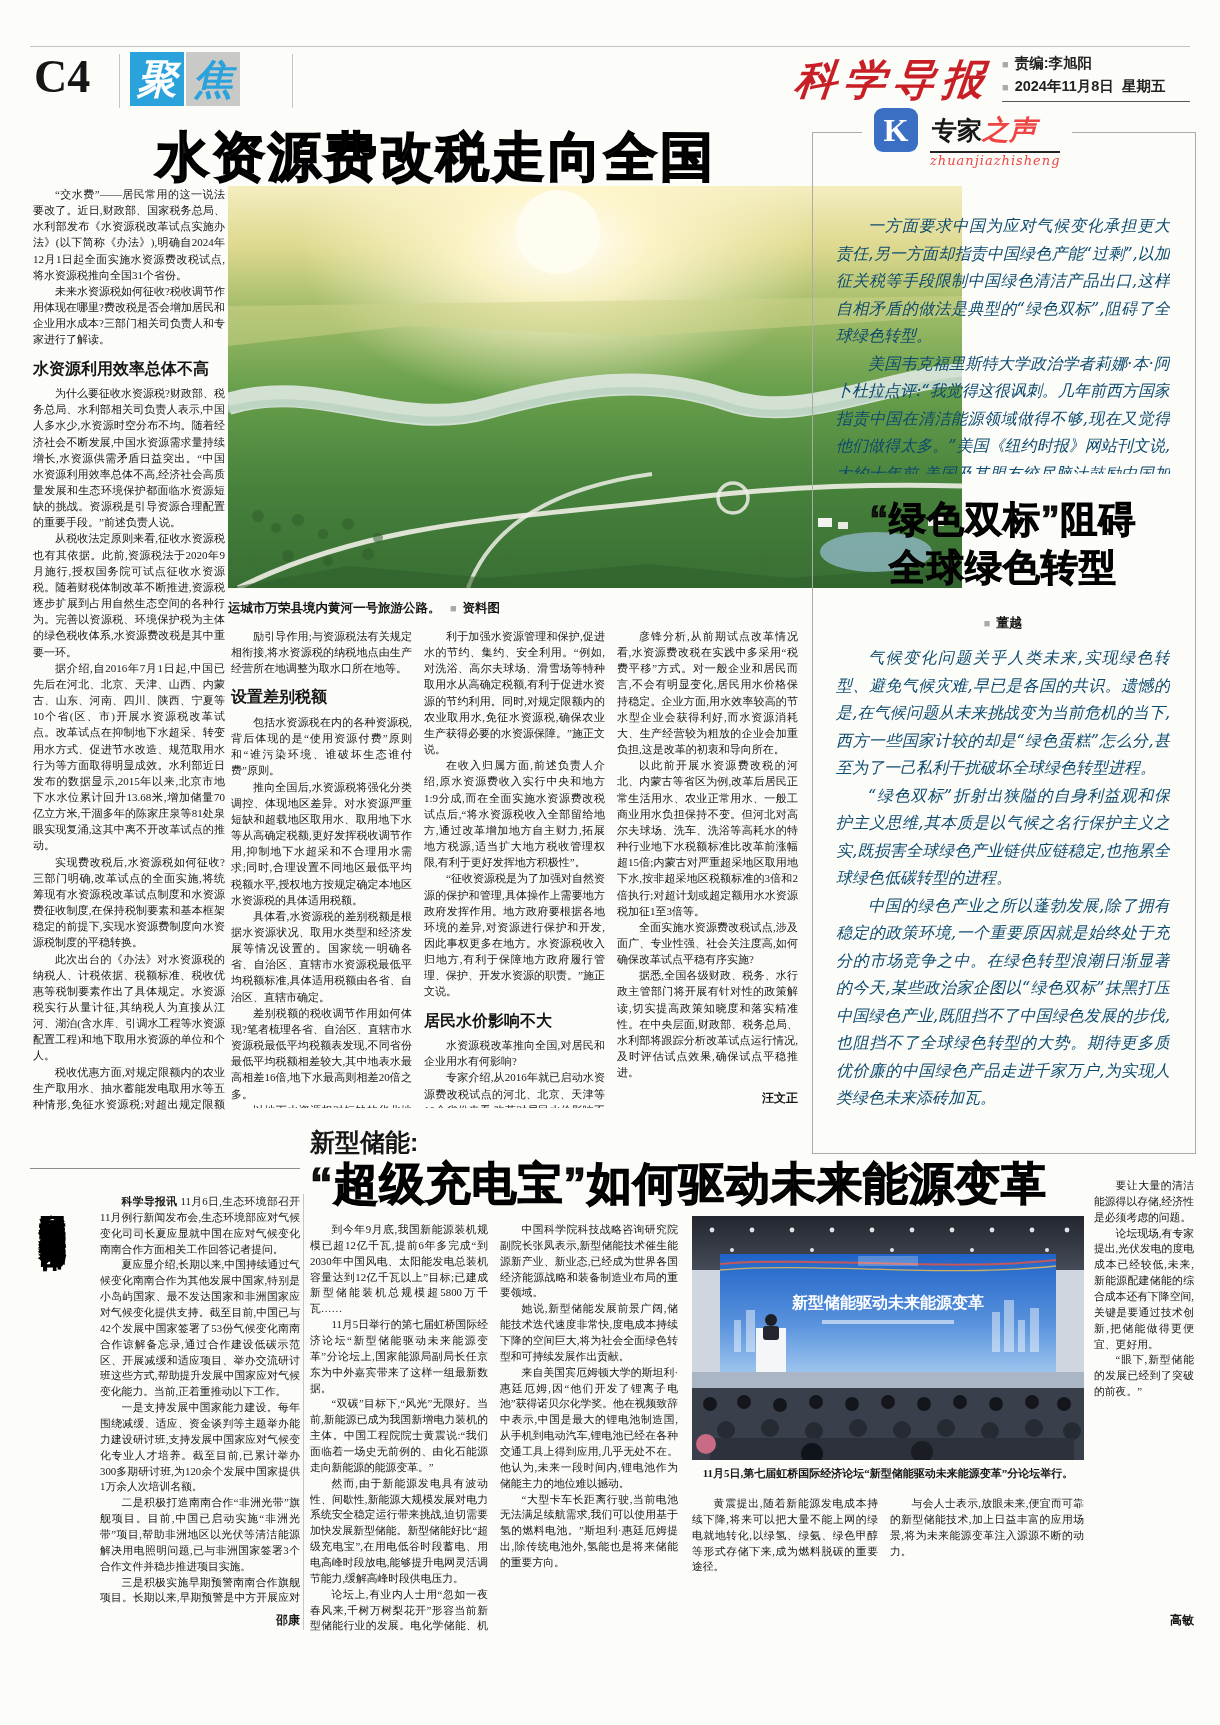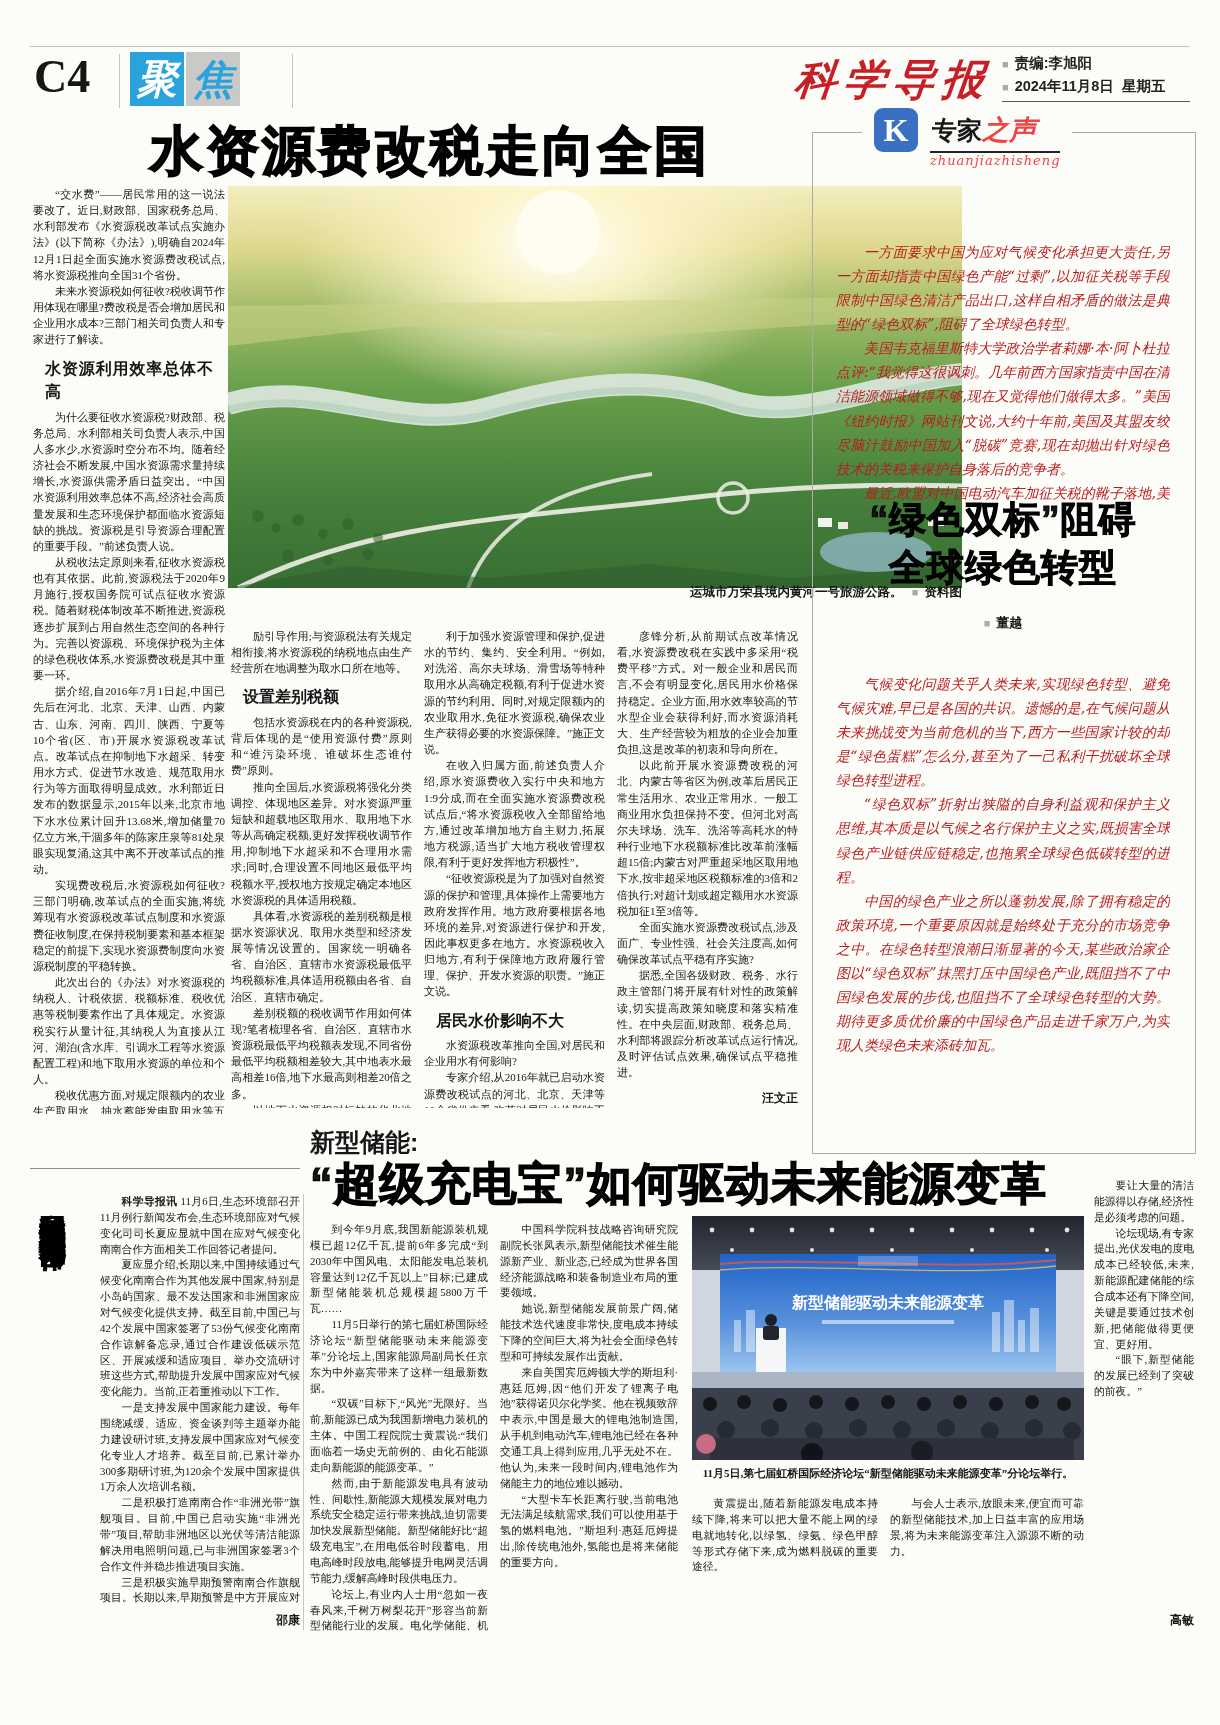--- a/index.html
+++ b/index.html
@@ -26,32 +26,32 @@
   .storage-headline{font-family:"Liberation Sans",sans-serif;font-weight:900;font-size:45px;
                  letter-spacing:1px;-webkit-text-stroke:1.2px #000;white-space:nowrap;}
   .kicker{font-family:"Liberation Sans",sans-serif;font-weight:700;font-size:25px;}
   .vert-headline{writing-mode:vertical-rl;text-orientation:upright;font-family:"Liberation Sans",sans-serif;
                  font-weight:900;font-size:26px;letter-spacing:2px;-webkit-text-stroke:0.8px #000;}
 
   
   .textcol{text-align:justify;font-size:11px;line-height:1.47;overflow:hidden;}
   .textcol p{margin:0;text-indent:2em;}
   .subhead{font-family:"Liberation Sans",sans-serif;font-weight:bold;font-size:16px;
-           margin:9px 12px 5px;text-indent:0;}
+           margin:9px 0 5px;text-indent:0;}
   .author{font-weight:bold;text-align:right;font-size:12px;}
   .smallcol{font-size:10.8px;}
 
   
   .caption{font-size:12.5px;font-weight:bold;}
   .cap2{font-size:11px;font-weight:bold;text-align:center;line-height:1.4;}
 
   
   .expert-box{border:1px solid #ababa8;}
-  .kai{font-family:"DejaVu Serif",serif;font-style:italic;font-size:14px;line-height:1.72;
-       text-align:justify;overflow:hidden;color:#b91c1c;margin-top:28px;}
+  .kai{font-family:"DejaVu Serif",serif;font-style:italic;font-size:16px;line-height:1.72;
+       text-align:justify;overflow:hidden;color:#0c4a6e;}
   .kai p{margin:0;text-indent:2em;}
   .klogo{width:44px;height:44px;background:#3a6fc4;border-radius:9px;color:#fff;
          font-family:"Liberation Serif",serif;font-weight:bold;font-size:32px;
          text-align:center;line-height:44px;}
   .etitle1{font-family:"Liberation Sans",sans-serif;font-weight:900;font-size:25px;}
   .etitle2{font-family:"DejaVu Serif",serif;font-weight:bold;font-style:italic;
            font-size:27px;color:#ef4444;}
   .pinyin{font-family:"DejaVu Serif",serif;font-style:italic;font-size:13px;color:#ef4444;letter-spacing:1px;}
   .eheadline{font-family:"Liberation Sans",sans-serif;font-weight:900;font-size:37px;
              letter-spacing:1px;-webkit-text-stroke:1px #000;text-align:center;line-height:1.3;}
@@ -70,21 +70,21 @@
   <div class="abs vline" style="left:292px;top:54px;height:54px;"></div>
   <div class="abs masthead" style="left:795px;top:52px;">科学导报</div>
   <div class="abs edrow" style="left:1002px;top:54px;">
     <span class="sq">■</span><span>责编:李旭阳</span>
   </div>
   <div class="abs edrow" style="left:1002px;top:77px;">
     <span class="sq">■</span><span>2024年11月8日</span>&nbsp;&nbsp;<span>星期五</span>
   </div>
   <div class="abs" style="left:1002px;top:101px;width:188px;height:1px;background:#555;"></div>
 
-  <h1 class="abs main-headline" style="left:150px;top:116px;margin:0;">水资源费改税走向全国</h1>
+  <h1 class="abs main-headline" style="left:150px;top:116px;margin:6px;">水资源费改税走向全国</h1>
 
   <div class="abs textcol" style="left:33px;top:186px;width:192px;height:928px;">
     <div>
         <p>“交水费”——居民常用的这一说法要改了。近日,财政部、国家税务总局、水利部发布《水资源税改革试点实施办法》(以下简称《办法》),明确自2024年12月1日起全面实施水资源费改税试点,将水资源税推向全国31个省份。</p>
         <p>未来水资源税如何征收?税收调节作用体现在哪里?费改税是否会增加居民和企业用水成本?三部门相关司负责人和专家进行了解读。</p>
       </div>
     <h3 class="subhead">水资源利用效率总体不高</h3>
     <div>
         <p>为什么要征收水资源税?财政部、税务总局、水利部相关司负责人表示,中国人多水少,水资源时空分布不均。随着经济社会不断发展,中国水资源需求量持续增长,水资源供需矛盾日益突出。“中国水资源利用效率总体不高,经济社会高质量发展和生态环境保护都面临水资源短缺的挑战。资源税是引导资源合理配置的重要手段。”前述负责人说。</p>
         <p>从税收法定原则来看,征收水资源税也有其依据。此前,资源税法于2020年9月施行,授权国务院可试点征收水资源税。随着财税体制改革不断推进,资源税逐步扩展到占用自然生态空间的各种行为。完善以资源税、环境保护税为主体的绿色税收体系,水资源费改税是其中重要一环。</p>
@@ -133,21 +133,21 @@
           <circle cx="120" cy="338" r="6"></circle>
           <circle cx="150" cy="352" r="5"></circle>
         <circle cx="60" cy="370" r="6"></circle>
           <circle cx="100" cy="375" r="5"></circle>
           <circle cx="140" cy="368" r="6"></circle>
       </g>
       <polygon points="0,402 120,380 260,392 420,378 560,392 734,380 734,402" fill="#2f5f2b" opacity="0.55"></polygon>
     </svg>
   </div>
 
-  <div class="abs caption" style="left:228px;top:584px;width:734px;text-align:right;">
+  <div class="abs caption" style="left:228px;top:600px;width:734px;">
     <span>运城市万荣县境内黄河一号旅游公路。</span>&nbsp;&nbsp;
     <span class="sq">■</span><span>资料图</span>
   </div>
 
   <div class="abs textcol" style="left:231px;top:628px;width:181px;height:480px;">
     <div>
         <p>励引导作用;与资源税法有关规定相衔接,将水资源税的纳税地点由生产经营所在地调整为取水口所在地等。</p>
       </div>
     <h3 class="subhead">设置差别税额</h3>
     <div>

